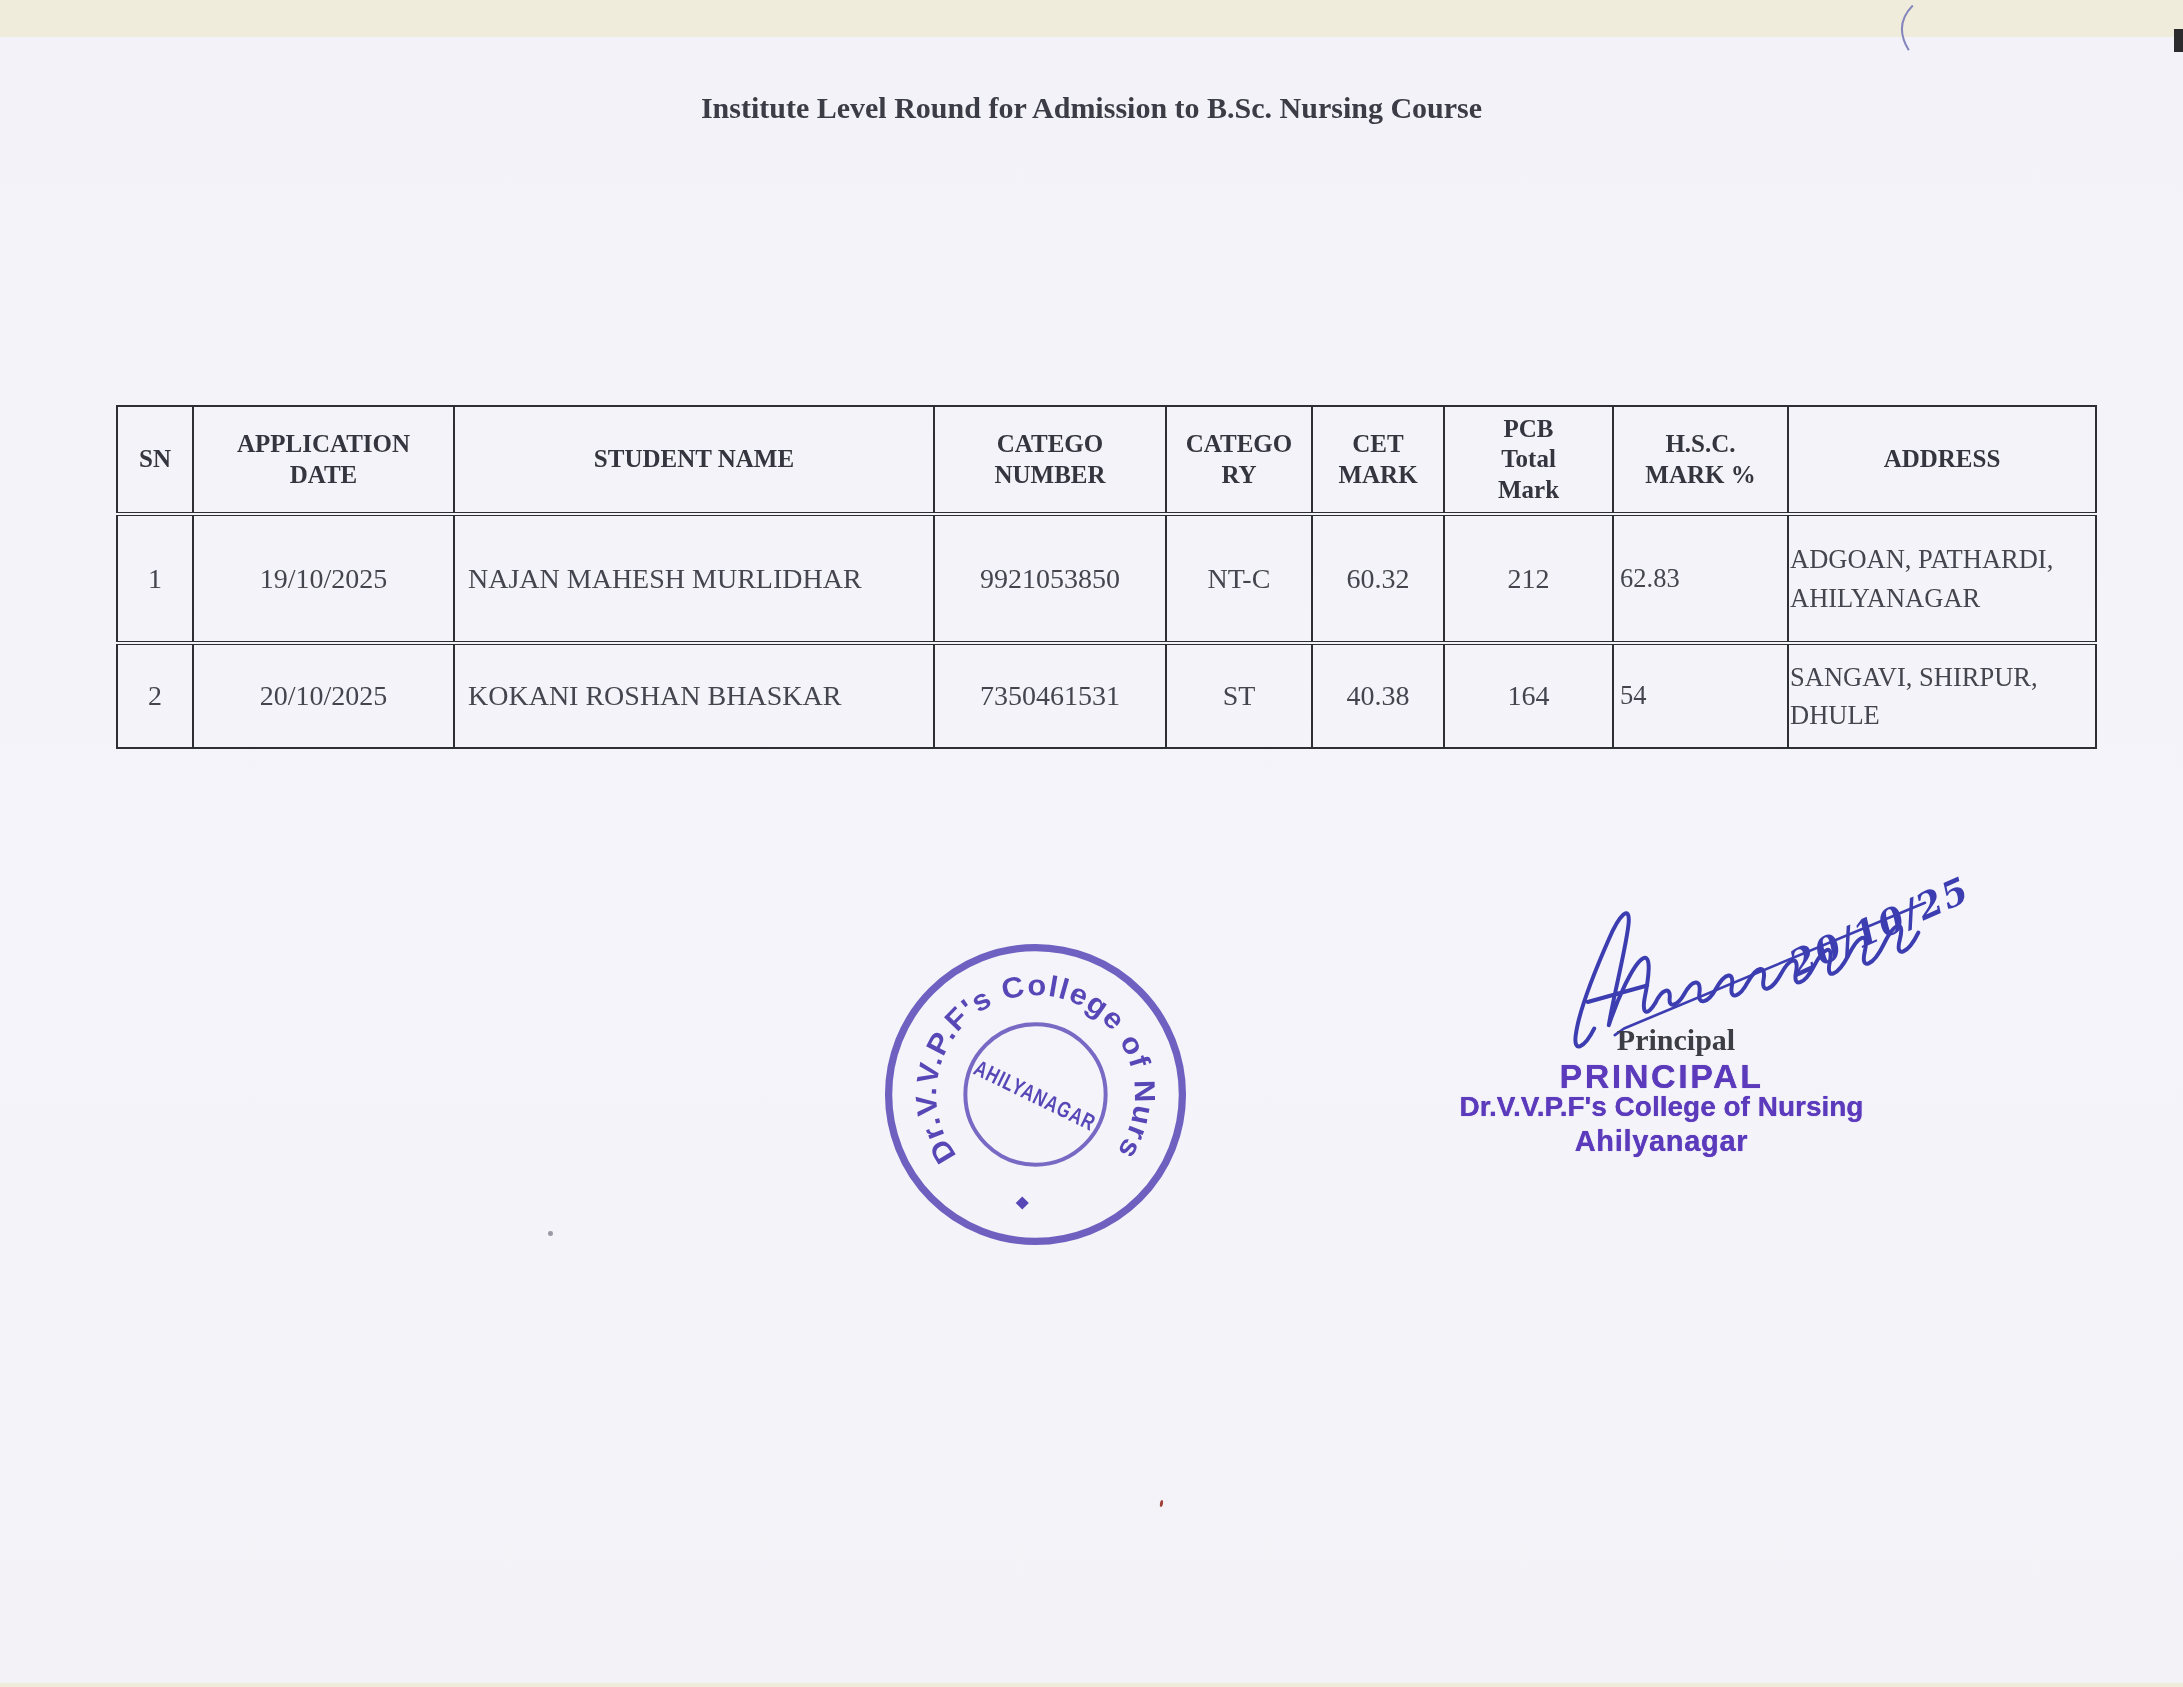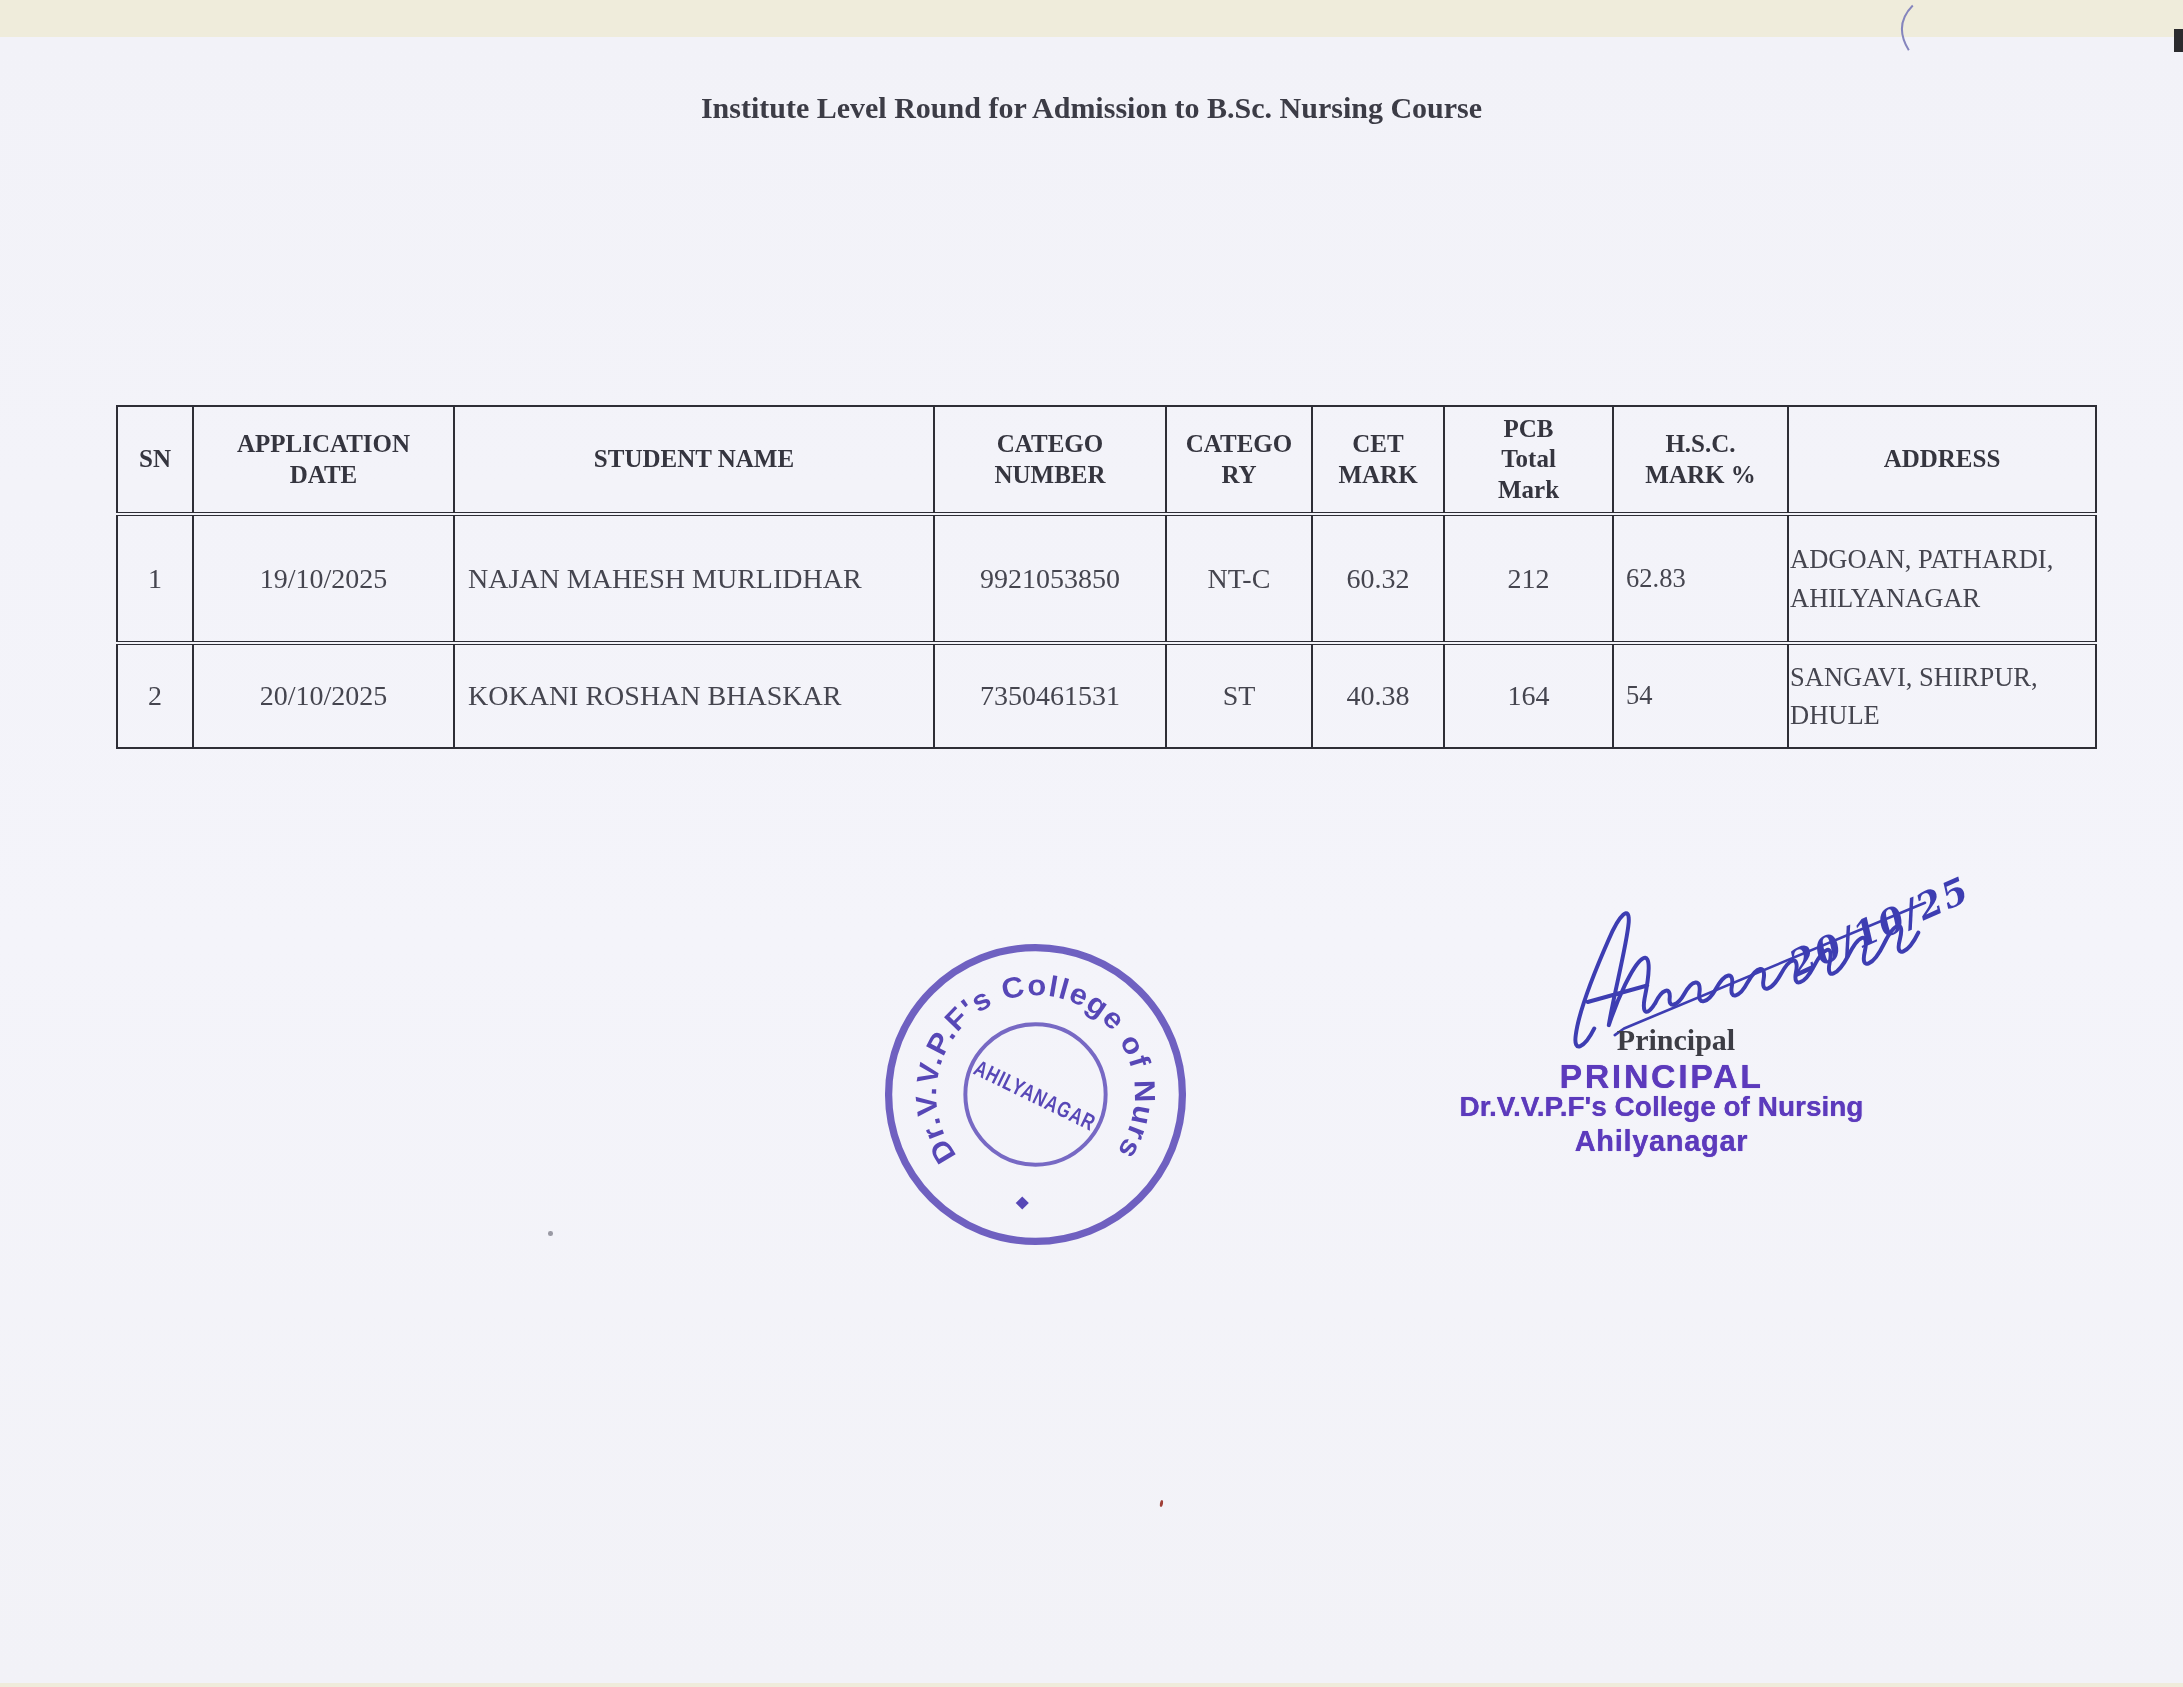--- a/index.html
+++ b/index.html
@@ -24,21 +24,21 @@
     border:2.6px solid #2e2e36;
   }
   .apps th,.apps td{border:2px solid #2e2e36;vertical-align:middle;overflow:hidden;}
   .apps thead th{
     font-size:25px;font-weight:bold;color:#35353f;text-align:center;
     white-space:pre-line;line-height:1.22;border-bottom:4.6px double #2e2e36;
   }
   .apps tbody tr.r1 td{border-bottom:4.6px double #2e2e36;}
   .apps td{font-size:28px;color:#45454f;text-align:center;line-height:1.4;}
   .apps td.left{text-align:left;padding-left:13px;}
-  .apps td.hsc{text-align:left;padding-left:12px;font-size:26.5px;}
+  .apps td.hsc{text-align:left;padding-left:6px;font-size:26.5px;}
   .apps td.addr{text-align:left;white-space:pre-line;font-size:26.5px;line-height:1.45;}
   tr.hd{height:108px;} tr.r1{height:129px;} tr.r2{height:105px;}
 
   .stamp{position:absolute;left:880px;top:902px;width:311px;height:311px;opacity:.93;}
   .stamp text{font-family:"Liberation Sans", sans-serif;font-weight:bold;fill:#4c3ab2;}
 
   .sig{position:absolute;left:1548px;top:793px;width:410px;height:225px;}
   .sig path{stroke:#3d3db2;fill:none;stroke-linecap:round;stroke-linejoin:round;}
   .sig-date{
     position:absolute;left:1783px;top:909px;transform:rotate(-24deg);transform-origin:left top;

